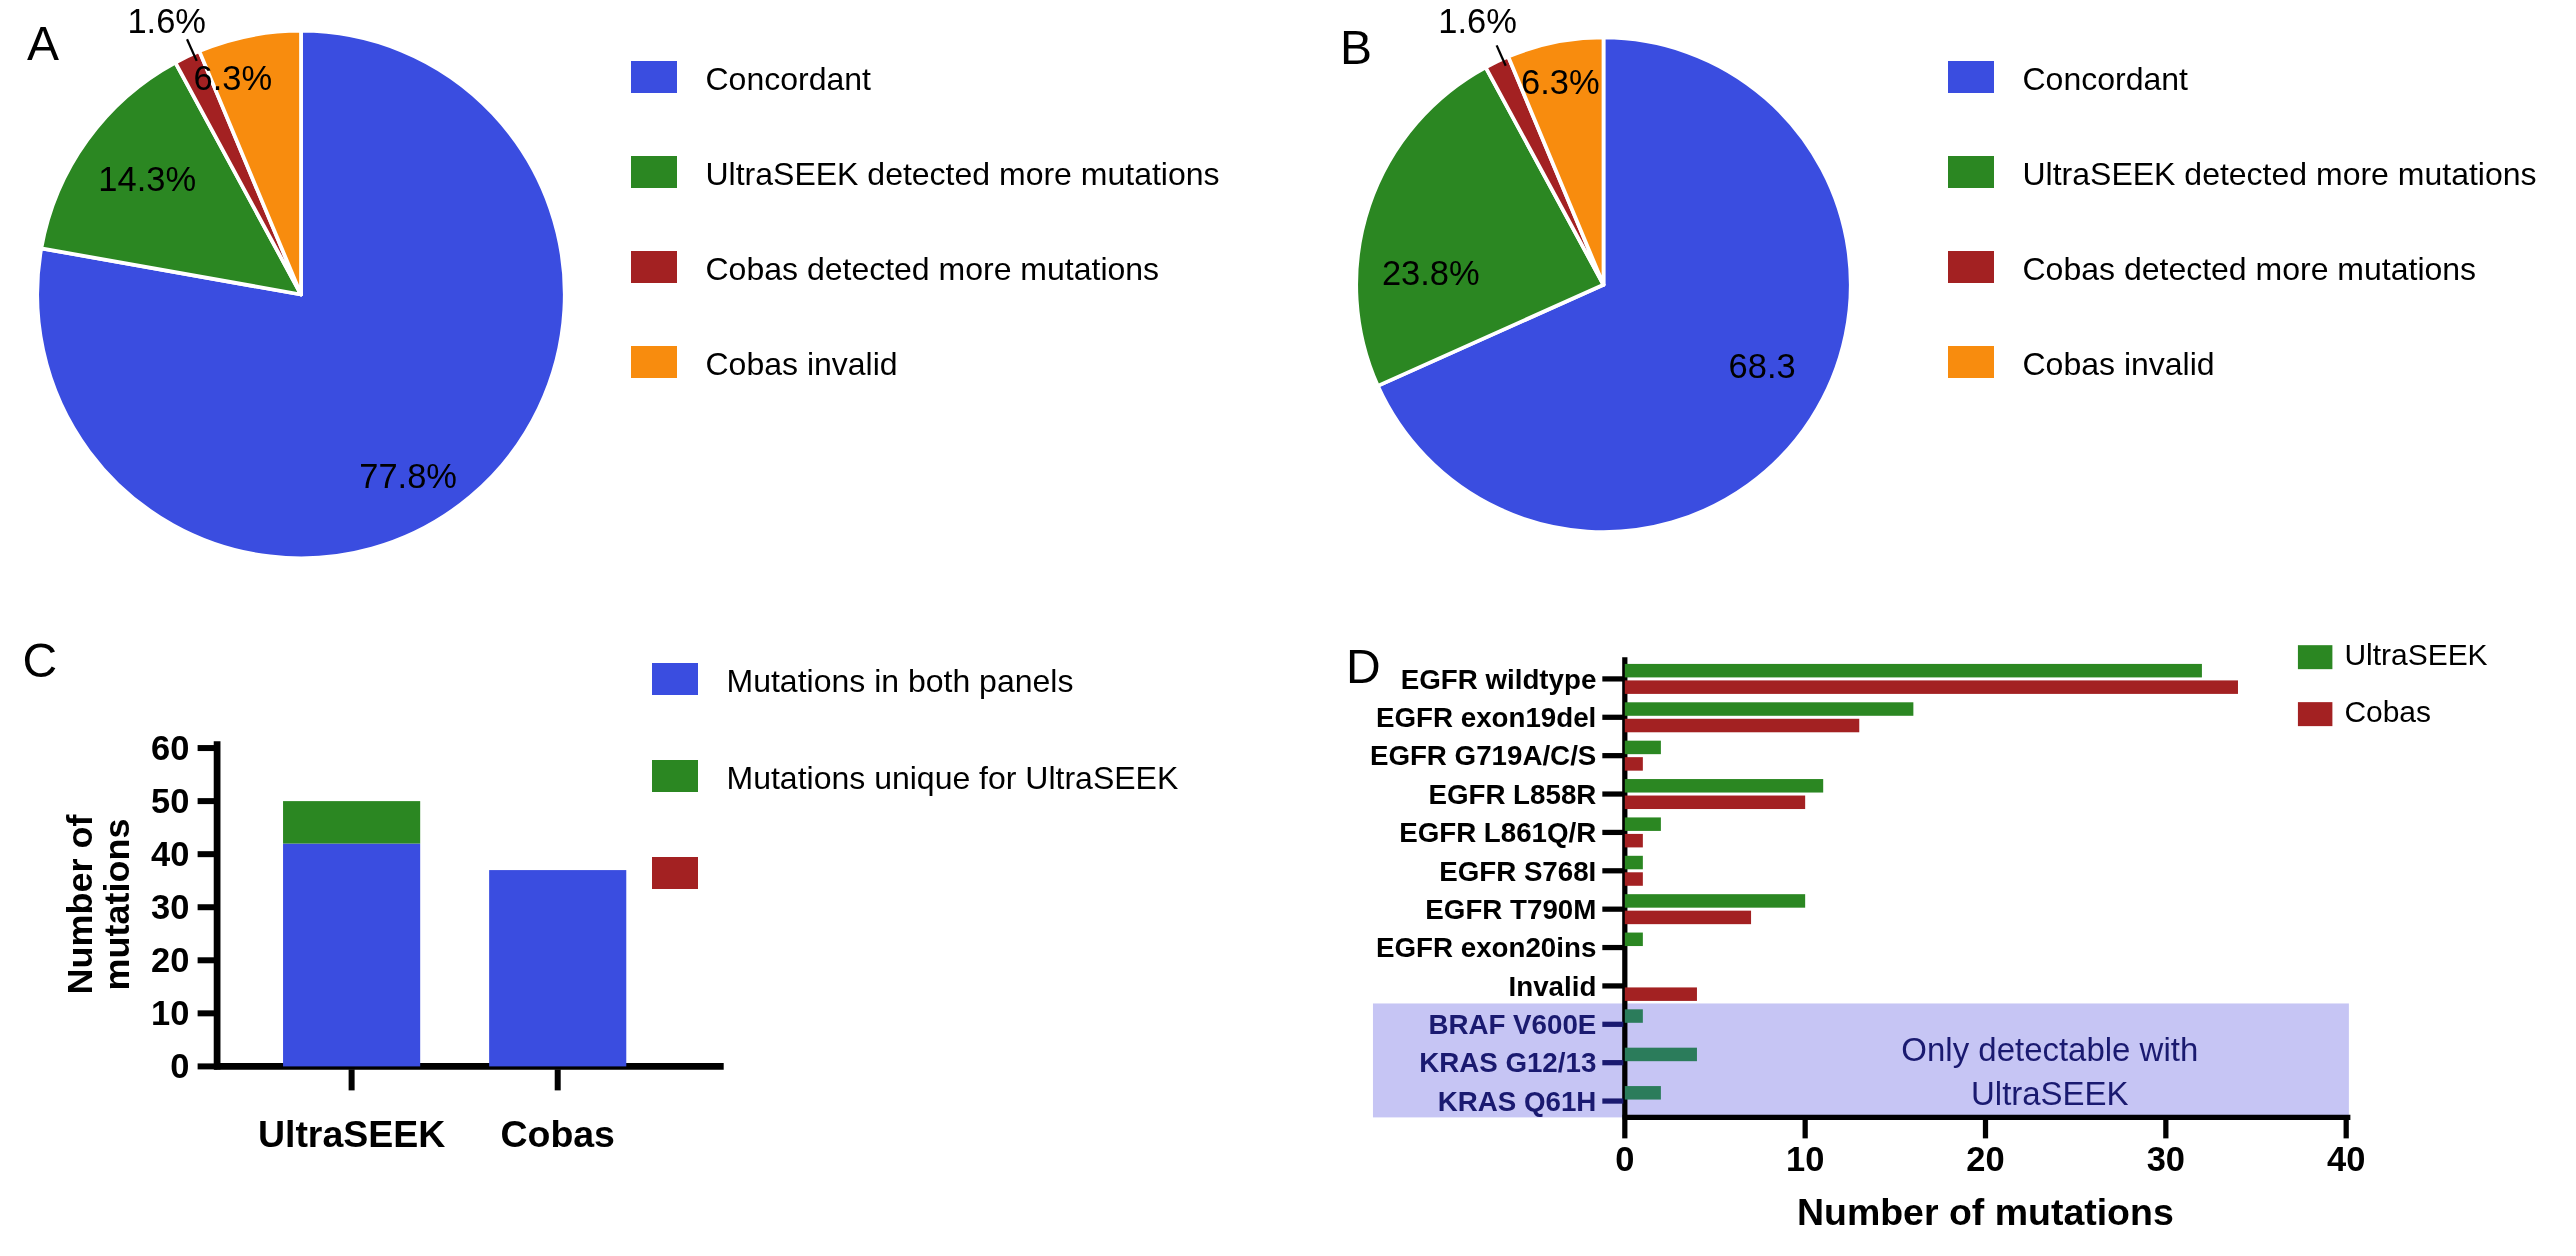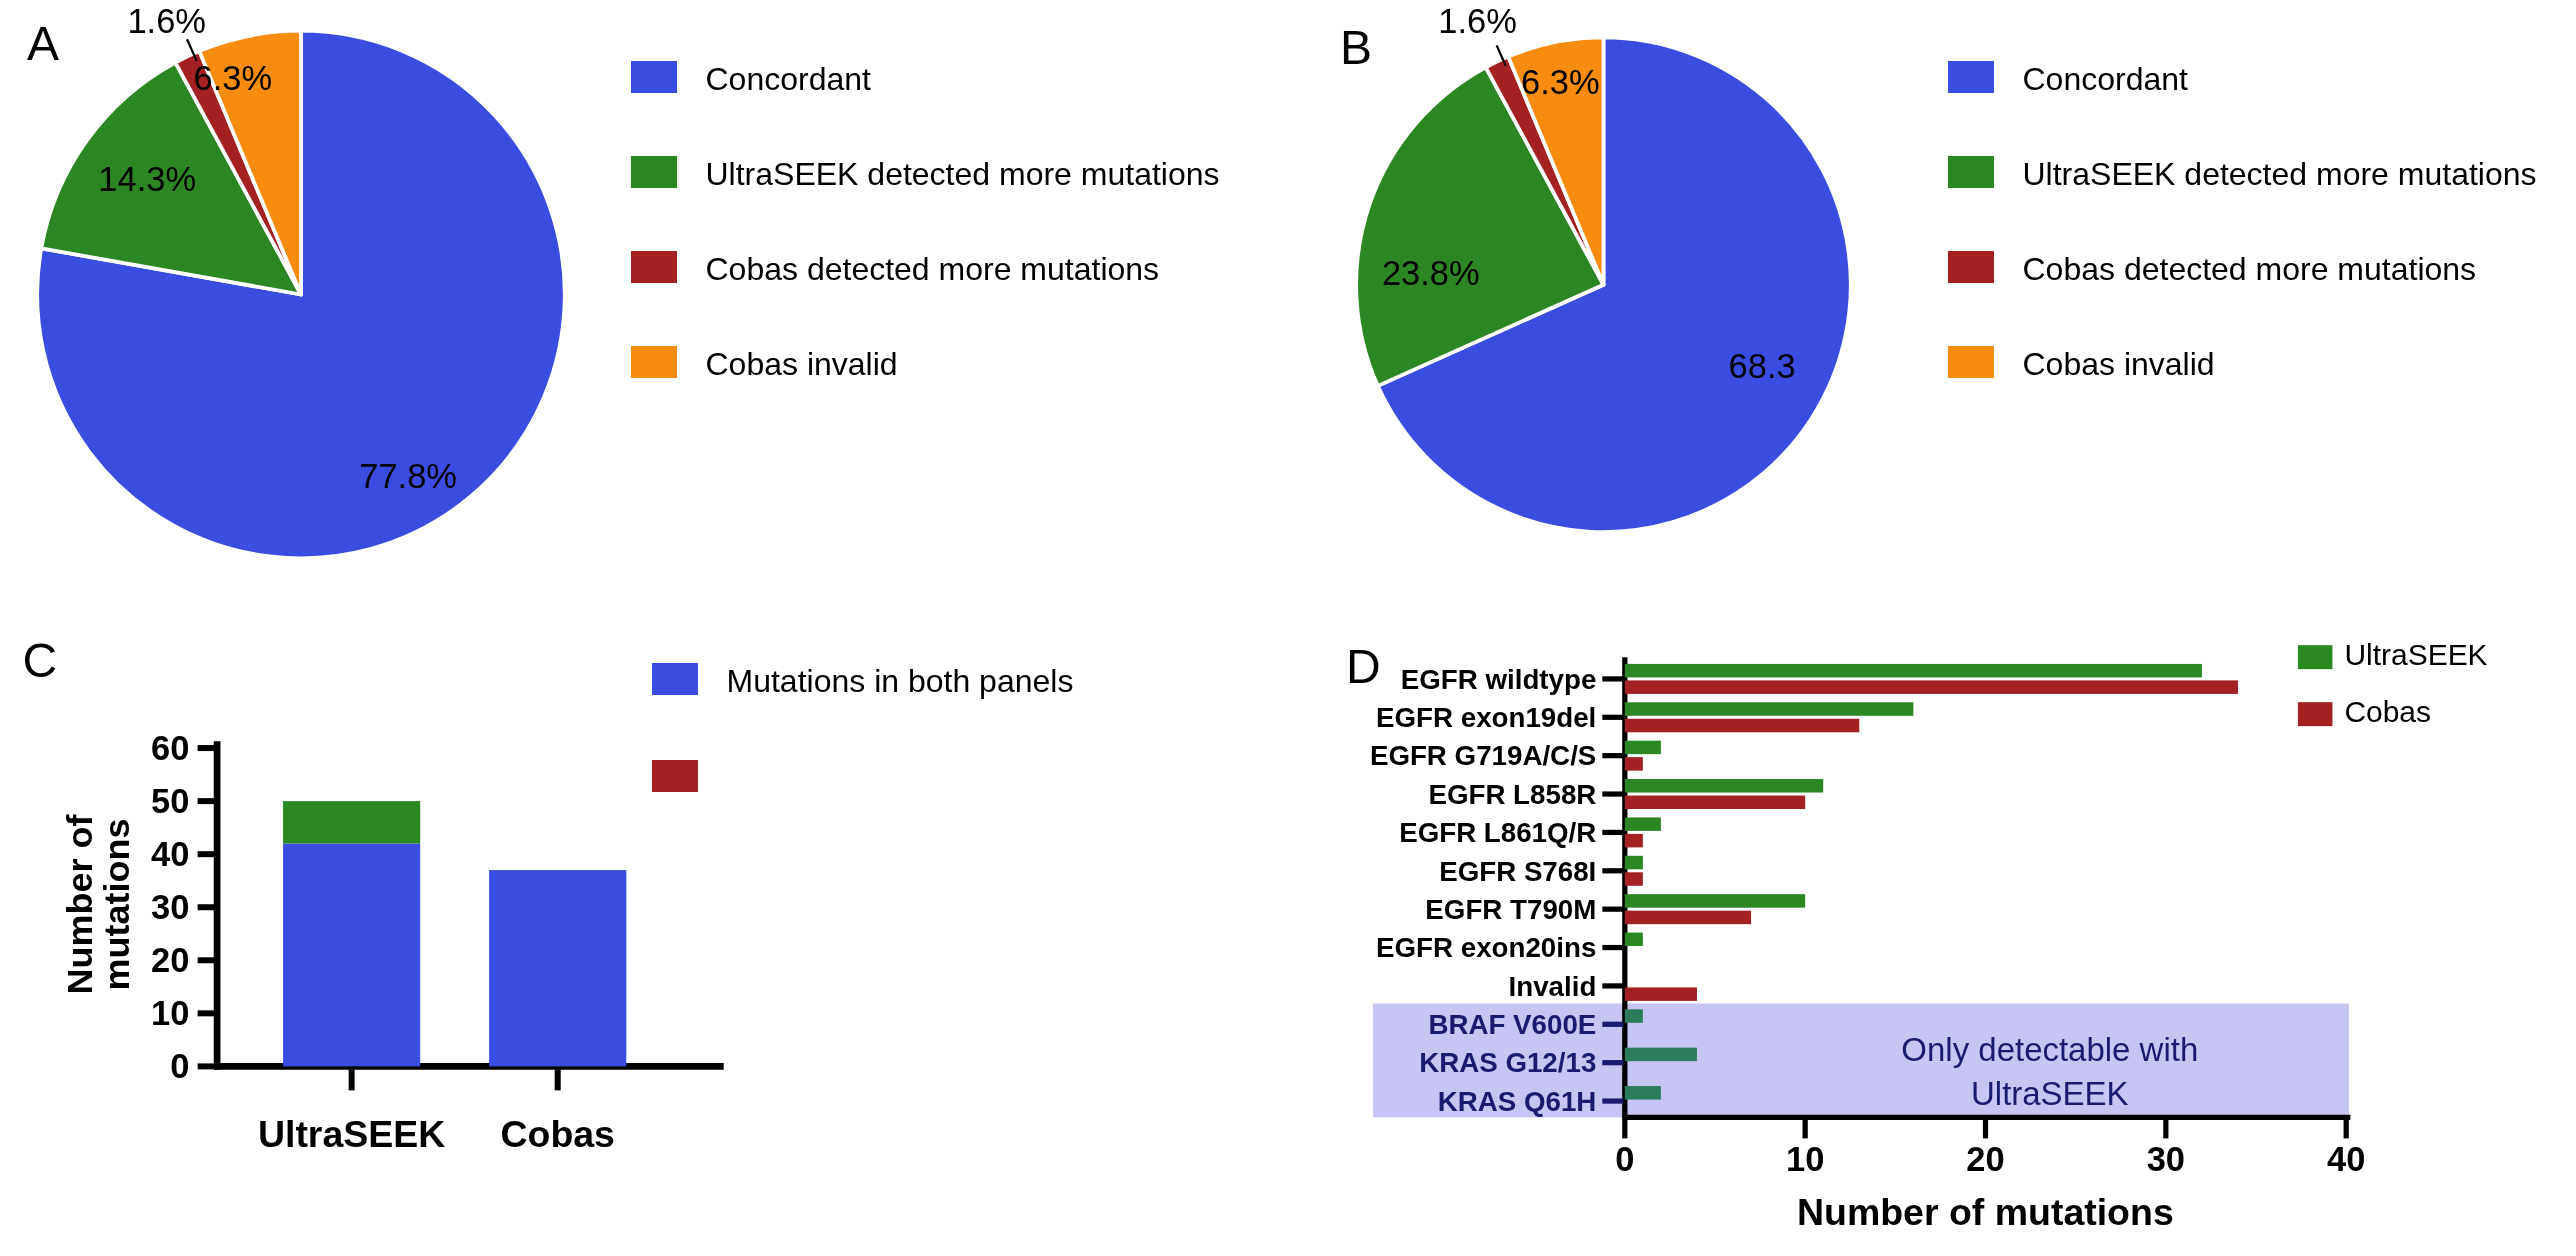--- a/index.html
+++ b/index.html
@@ -127,20 +127,24 @@
       <rect x="622" y="320.04" width="183" height="261.96" fill="#3a4de0"></rect>
       <line x1="713.5" y1="586" x2="713.5" y2="614" stroke="#000" stroke-width="8"></line>
       <text x="713.5" y="690" fill="#000" font-size="50" text-anchor="middle" font-weight="700">Cobas</text>
       <text transform="translate(92 366) rotate(-90)" text-anchor="middle" font-size="48" font-weight="700" fill="#000">Number of</text>
       <text transform="translate(142 366) rotate(-90)" text-anchor="middle" font-size="48" font-weight="700" fill="#000">mutations</text>
     </svg>
   <div id="legend-c" class="legend">
       <div class="legend-item">
         <span class="legend-swatch" style="background: rgb(58, 77, 224);"></span>
         <span class="legend-label">Mutations in both panels</span>
+      </div>
+      <div class="legend-item">
+        <span class="legend-swatch" style="background: rgb(43, 135, 34);"></span>
+        <span class="legend-label">Mutations unique for UltraSEEK</span>
       </div>
       <div class="legend-item">
         <span class="legend-swatch" style="background: rgb(163, 33, 34);"></span>
       </div>
     </div>
 
   <svg id="barD-svg" class="chart" width="1257" height="627" viewBox="0 0 1677 836">
       <rect x="72" y="498" width="1302" height="152" fill="#c6c5f4"></rect>
       <line x1="408" y1="36" x2="408" y2="653" stroke="#000" stroke-width="7"></line>
       <line x1="405" y1="650" x2="1376" y2="650" stroke="#000" stroke-width="7"></line>

